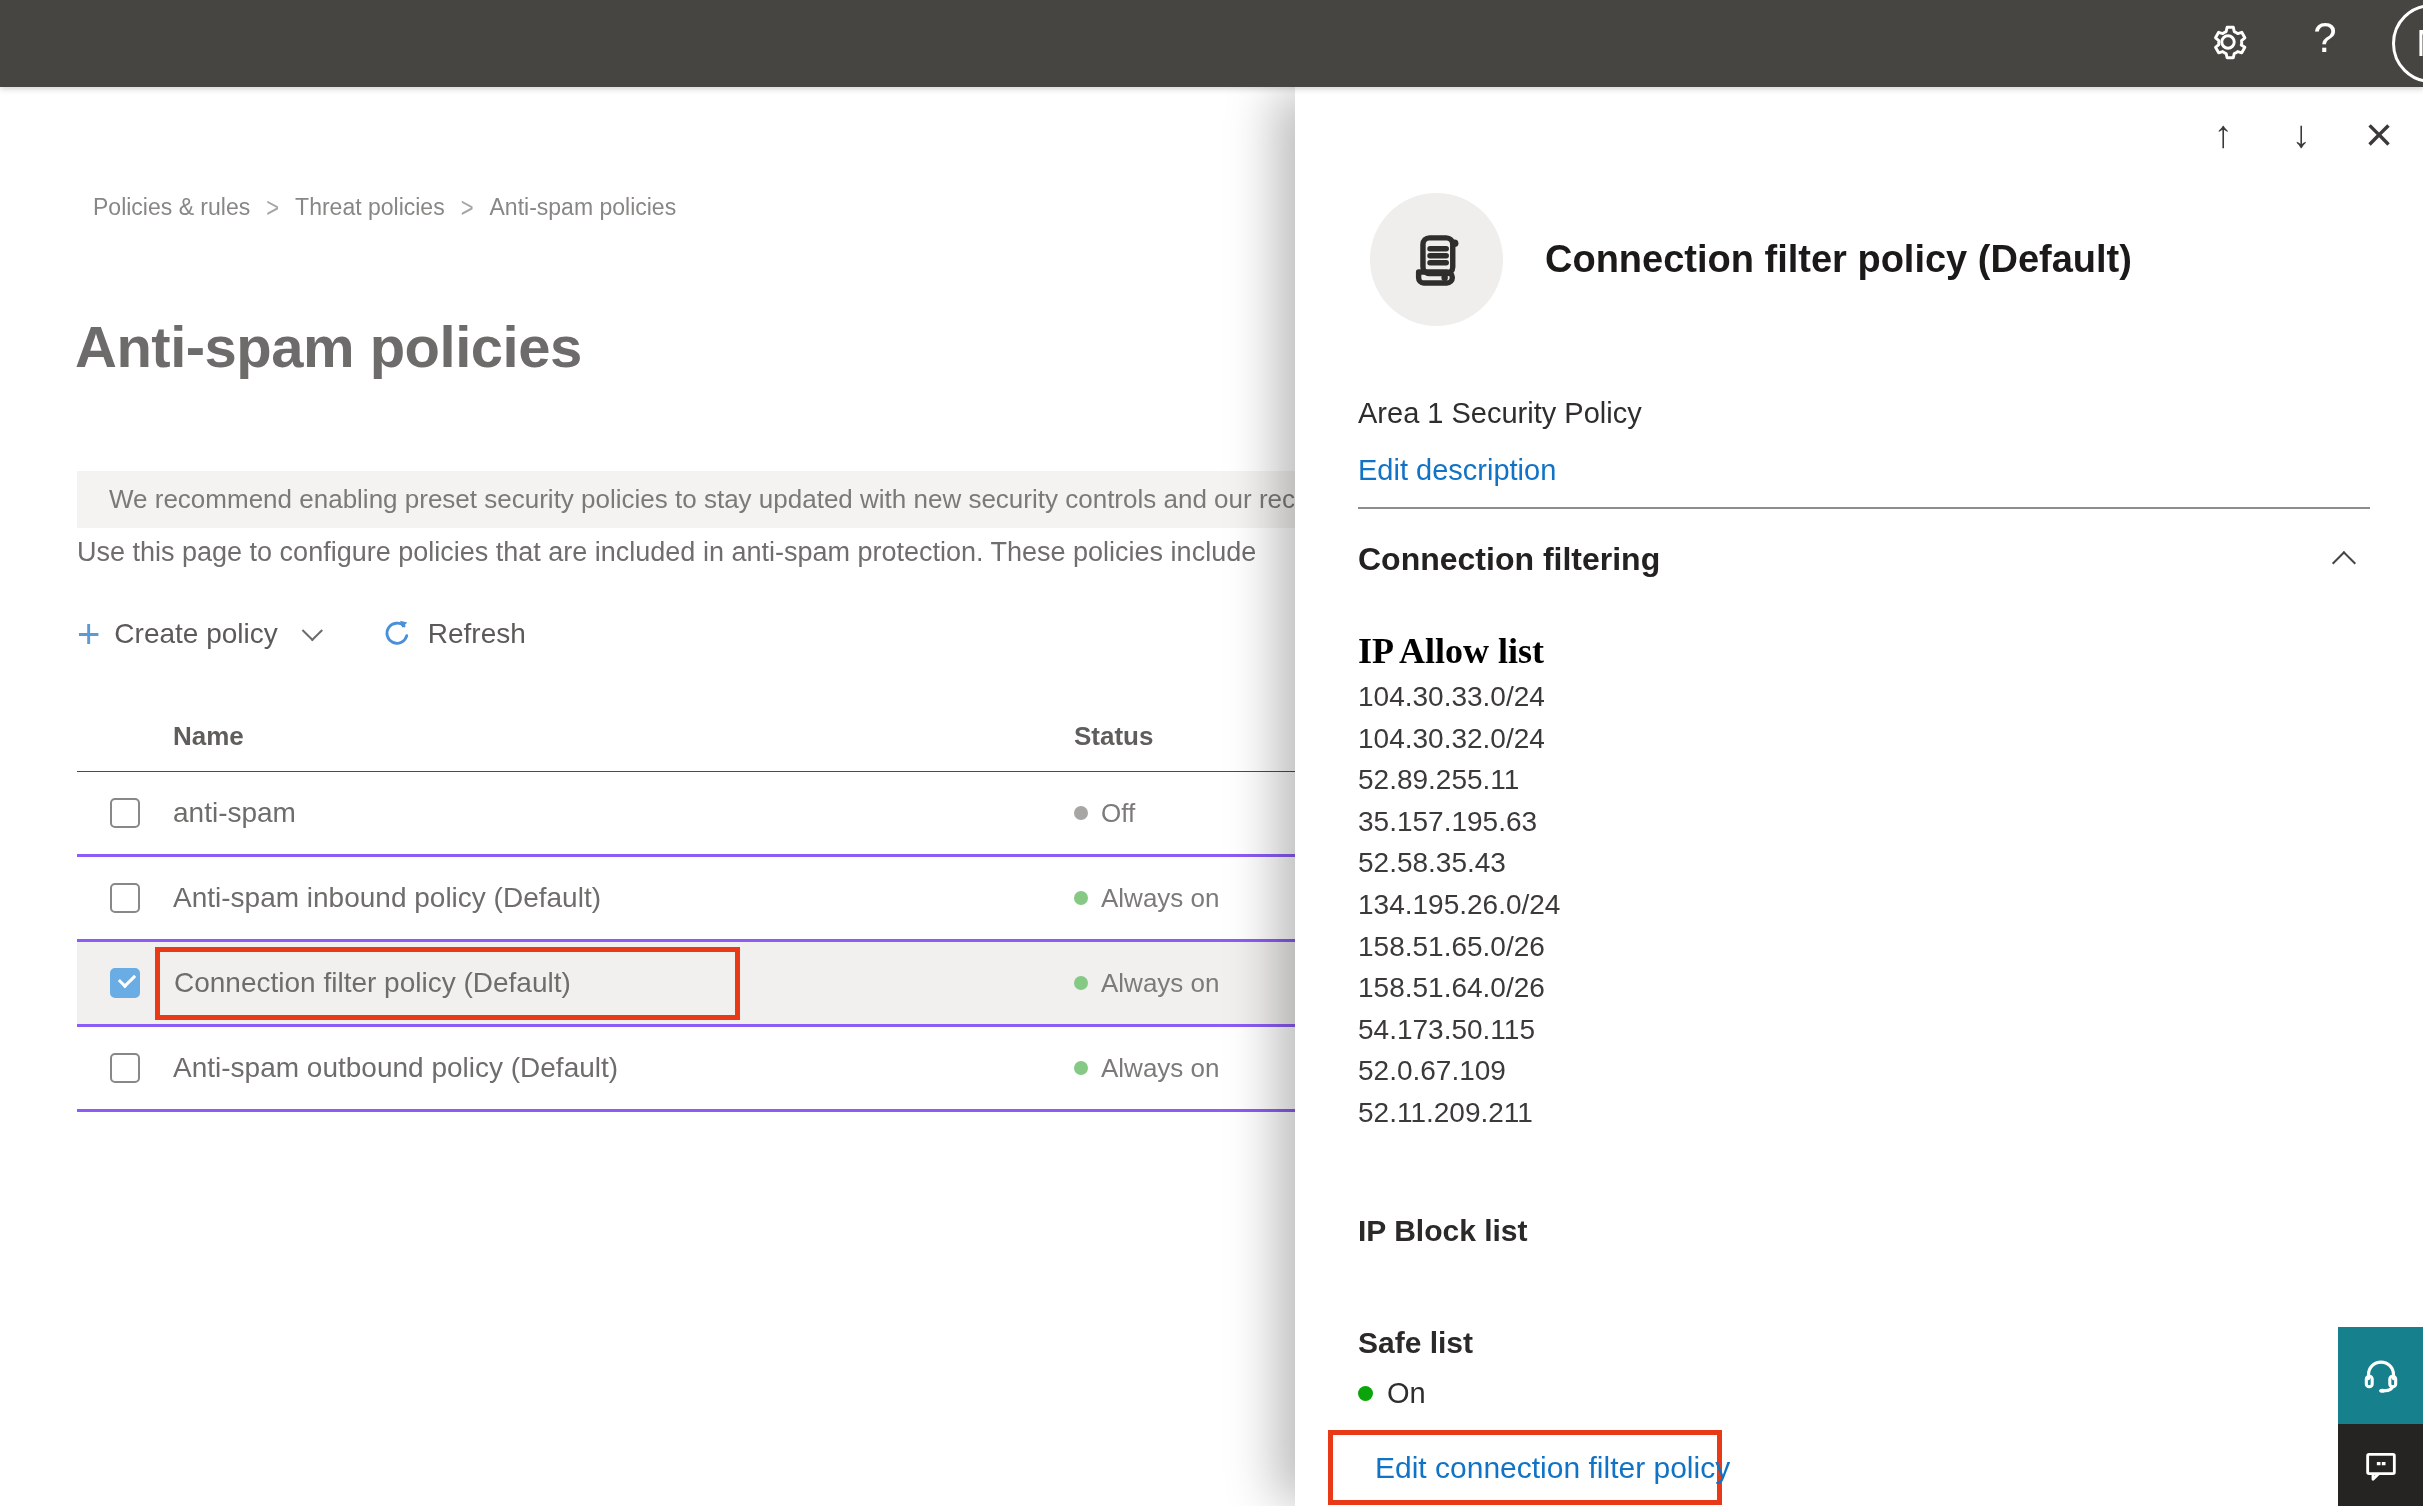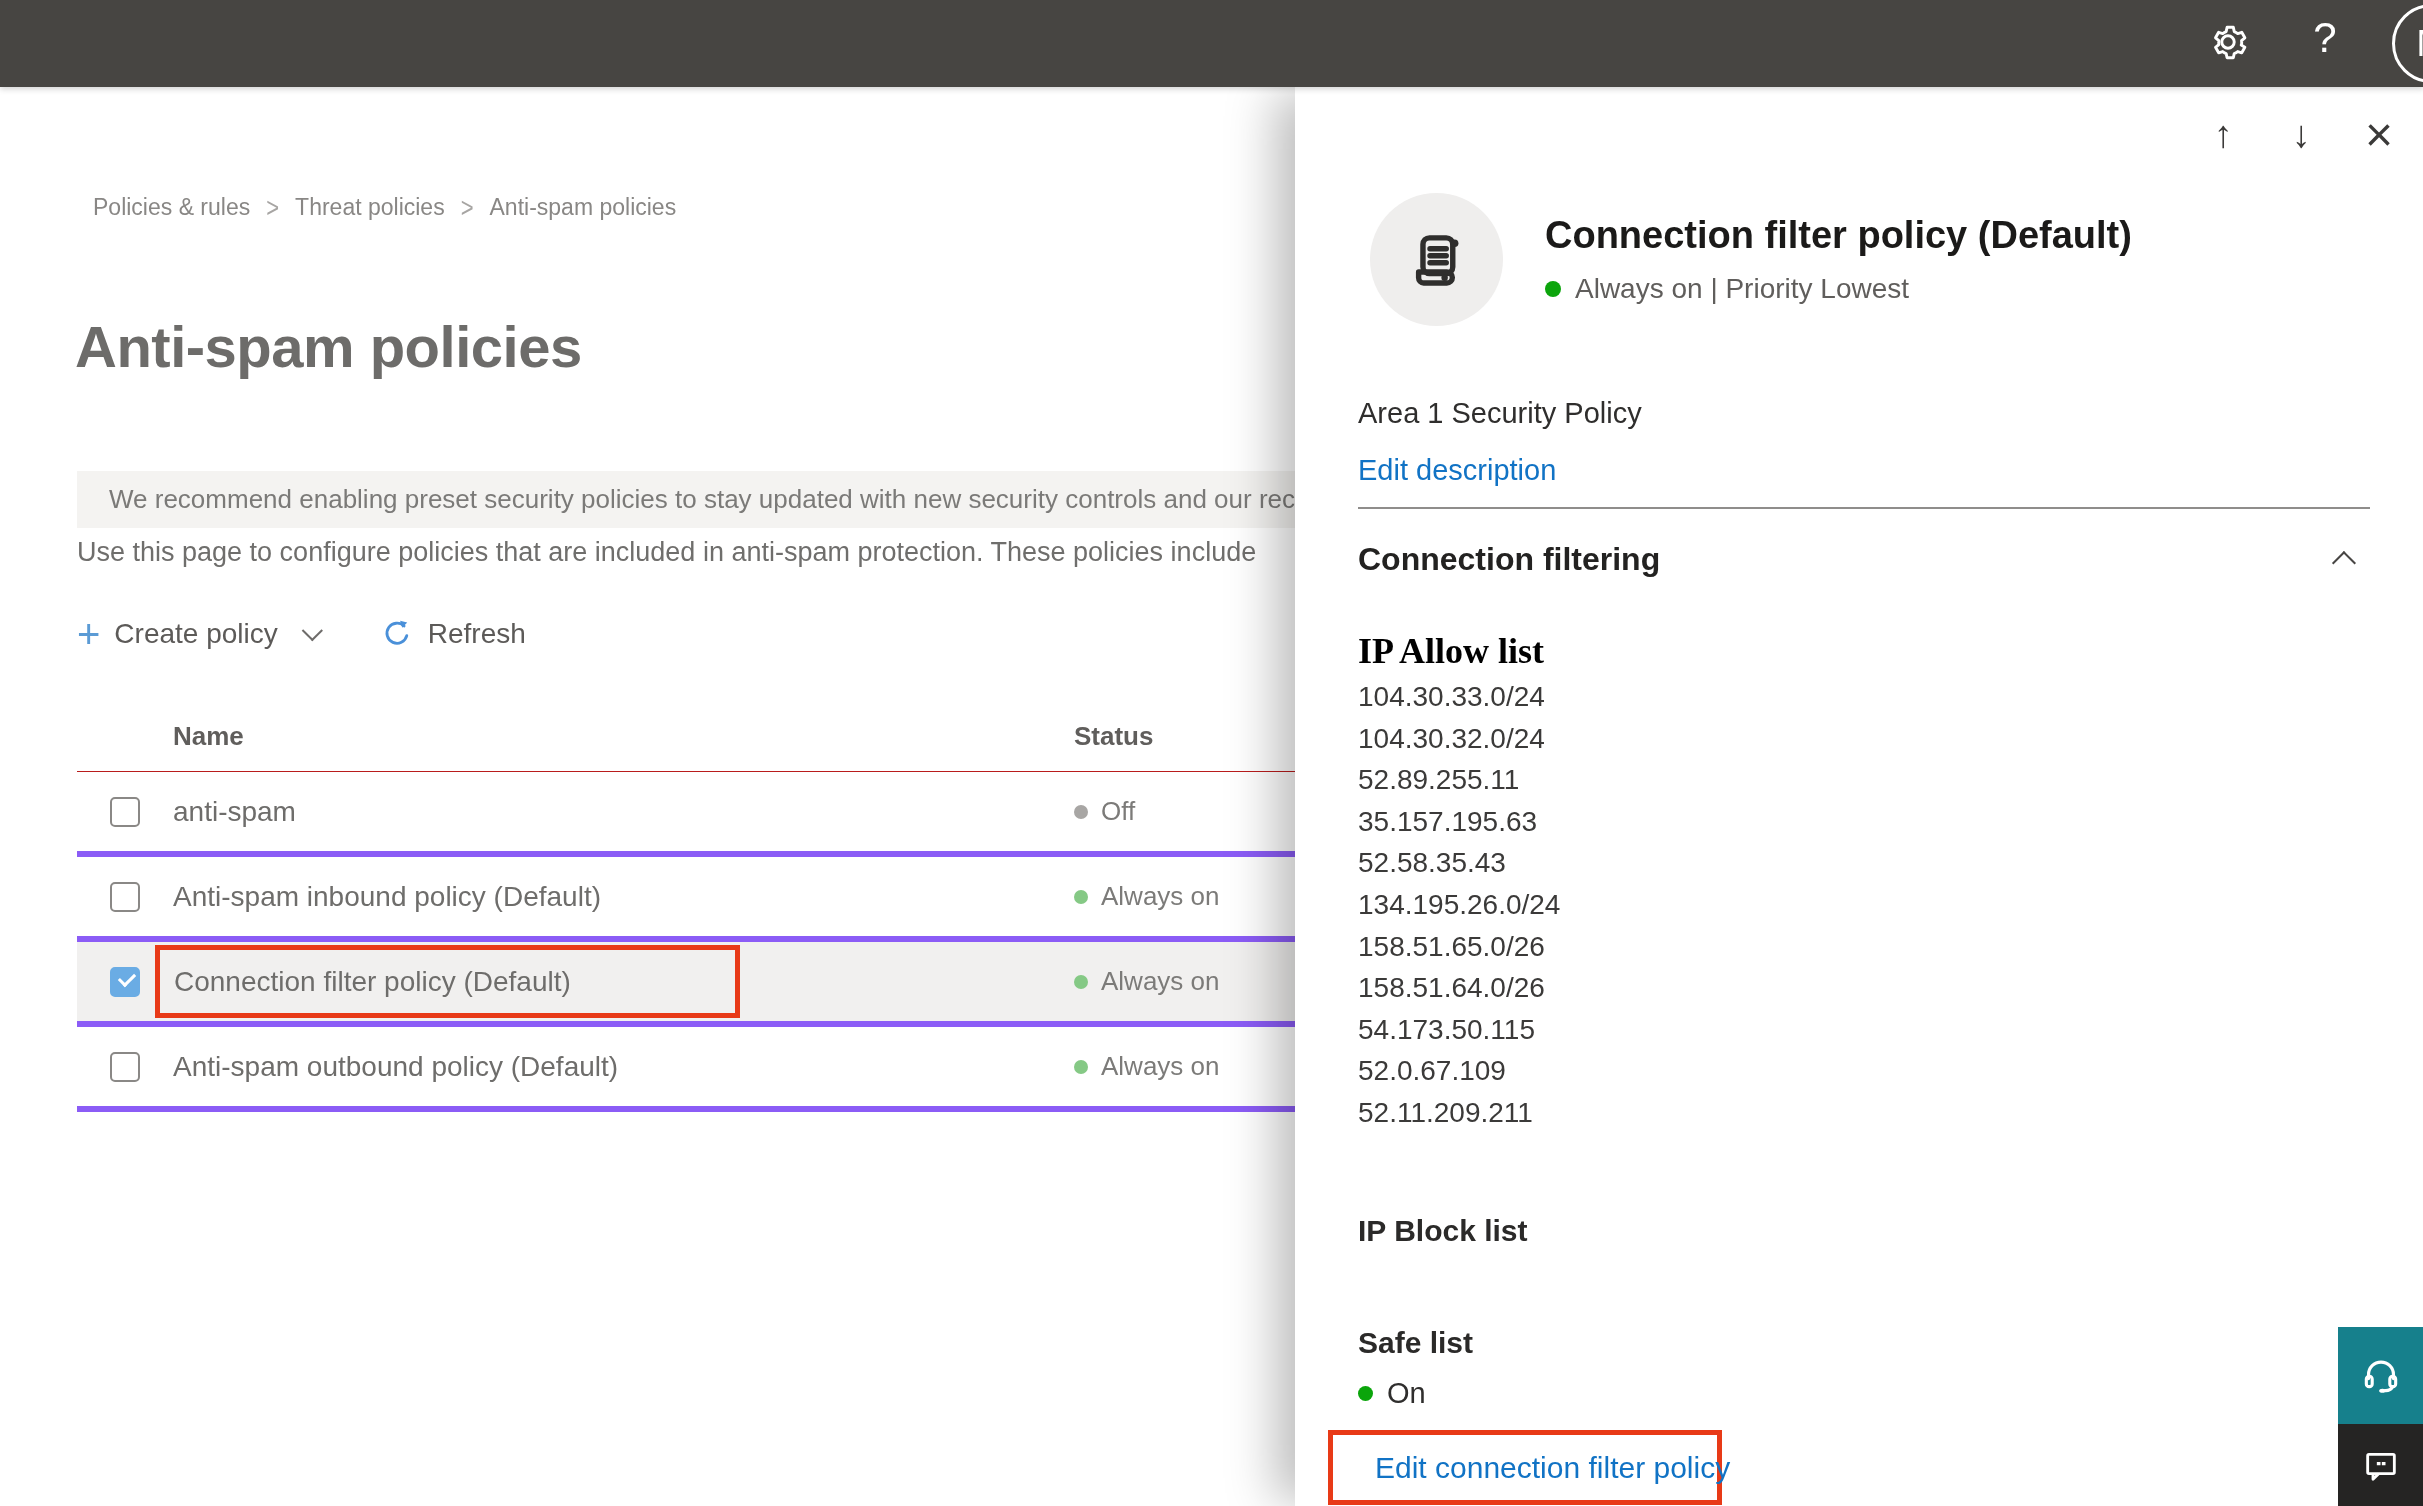--- a/index.html
+++ b/index.html
@@ -75,21 +75,21 @@
 
   
   .table { position:absolute; left:77px; top:701px; width:1220px; z-index:1; }
   .thead {
     display:grid; grid-template-columns:96px 901px 1fr; align-items:center;
     height:71px; border-bottom:1px solid #b91c1c;
     font-size:26px; font-weight:700; color:#605e5c;
   }
   .trow {
     display:grid; grid-template-columns:96px 901px 1fr; align-items:center;
-    height:85px; border-bottom:6px solid #8b5cf6; cursor:pointer;
+    height:85px; border-bottom:3px solid #8b5cf6; cursor:pointer;
     position:relative;
   }
   .trow.selected { background:#f1f0ef; }
   .cell-name { font-size:28px; color:#6e6d6b; }
   .checkbox {
     width:30px; height:30px; margin-left:33px; border:2px solid #8a8886;
     border-radius:5px; background:#ffffff; cursor:pointer; position:relative;
   }
   .checkbox.checked { background:#6aace4; border-color:#6aace4; }
   .checkbox.checked::after {
@@ -277,24 +277,20 @@
         <svg width="65" height="65" viewBox="0 0 24 24" fill="none" stroke="#2f2e2d" stroke-width="2" stroke-linejoin="round" stroke-linecap="round">
           <rect x="7" y="4" width="11" height="13.2" rx="2.4"></rect>
           <circle cx="18.7" cy="6" r="1.4" fill="#2f2e2d" stroke="none"></circle>
           <path d="M9.6 8h6M9.6 10.6h6M9.6 13.2h6"></path>
           <path d="M5.4 16.6h10.4a2 2 0 0 1 0 4.1H7.3a2 2 0 0 1-1.9-2z"></path>
           <circle cx="15" cy="18.7" r="1.2" fill="#2f2e2d" stroke="none"></circle>
         </svg>
       </span>
       <span>
         <div class="panel-title">Connection filter policy (Default)</div>
-        <div class="panel-statusline">
-          <span class="dot-bright"></span>
-          <span class="statusline-text">Always on | Priority Lowest</span>
-        </div>
       </span>
     </div>
 
     <div class="panel-body">
       <div class="pb-item policy-desc">Area 1 Security Policy</div>
       <a class="pb-item edit-desc">Edit description</a>
       <div class="pb-item divider"></div>
 
       <div class="pb-item section-row">
         <span class="section-title">Connection filtering</span>

